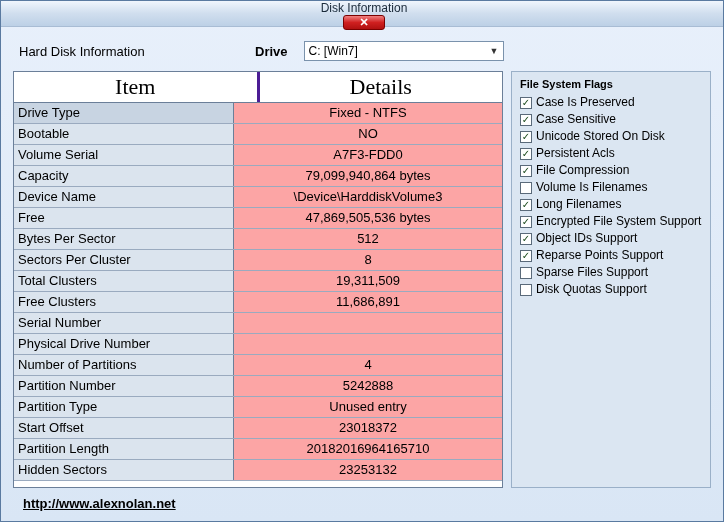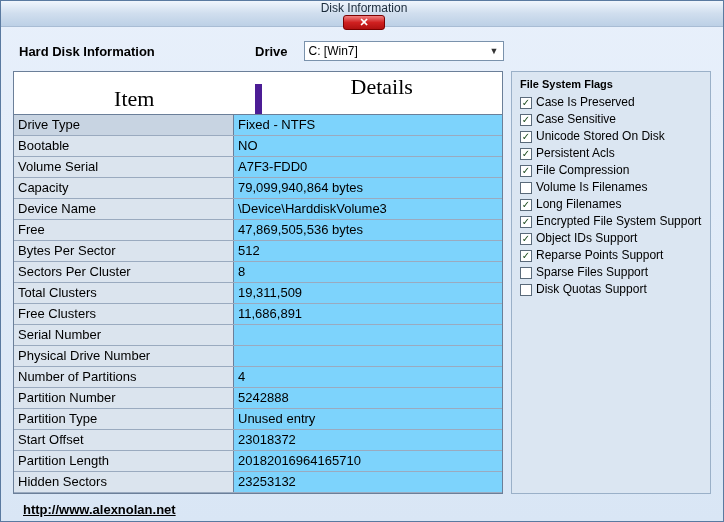--- a/index.html
+++ b/index.html
@@ -53,21 +53,21 @@
   display: flex;
   flex-direction: column;
 }
 .top-row {
   display: flex;
   align-items: center;
   padding: 4px 6px 10px 6px;
   gap: 16px;
 }
 .hdi-label {
-  font-weight: bold;
+  font-weight: normal;
   font-size: 13px;
   color: #000;
   width: 220px;
 }
 .drive-label {
   font-weight: bold;
   font-size: 13px;
   color: #000;
 }
 .drive-select {
@@ -105,42 +105,42 @@
   border-bottom: 1px solid #6b7f99;
 }
 .th {
   flex: 1;
   text-align: center;
   font-family: "Times New Roman", serif;
   font-size: 22px;
   padding: 2px 0;
   background: #fff;
 }
-.th:first-child { border-right: 7px solid #4c1d95; margin-top: 12px; }
+.th:first-child { border-right: 3px solid #4c1d95; }
 .tbody { flex: 1; overflow: hidden; }
 .trow {
   display: flex;
   height: 21px;
   border-bottom: 1px solid #9aaabf;
 }
 .trow:first-child { background: #d9e3ee; }
 .td {
   padding: 2px 4px;
   font-size: 13px;
   color: #000;
   white-space: nowrap;
   overflow: hidden;
 }
 .td.item {
   width: 220px;
   background: #dbe4ee;
   border-right: 1px solid #6b7f99;
 }
 .trow:first-child .td.item { background: #c8d4e2; }
-.td.details { flex: 1; background: #7dd3fc; }
+.td.details { flex: 1; background: #fca5a5; text-align: center; }
 .flags-panel {
   flex: 1;
   border: 1px solid #9ab0c8;
   background: #dbe6f2;
   padding: 6px 8px;
 }
 .flags-title {
   font-weight: bold;
   font-size: 11px;
   margin-bottom: 4px;

